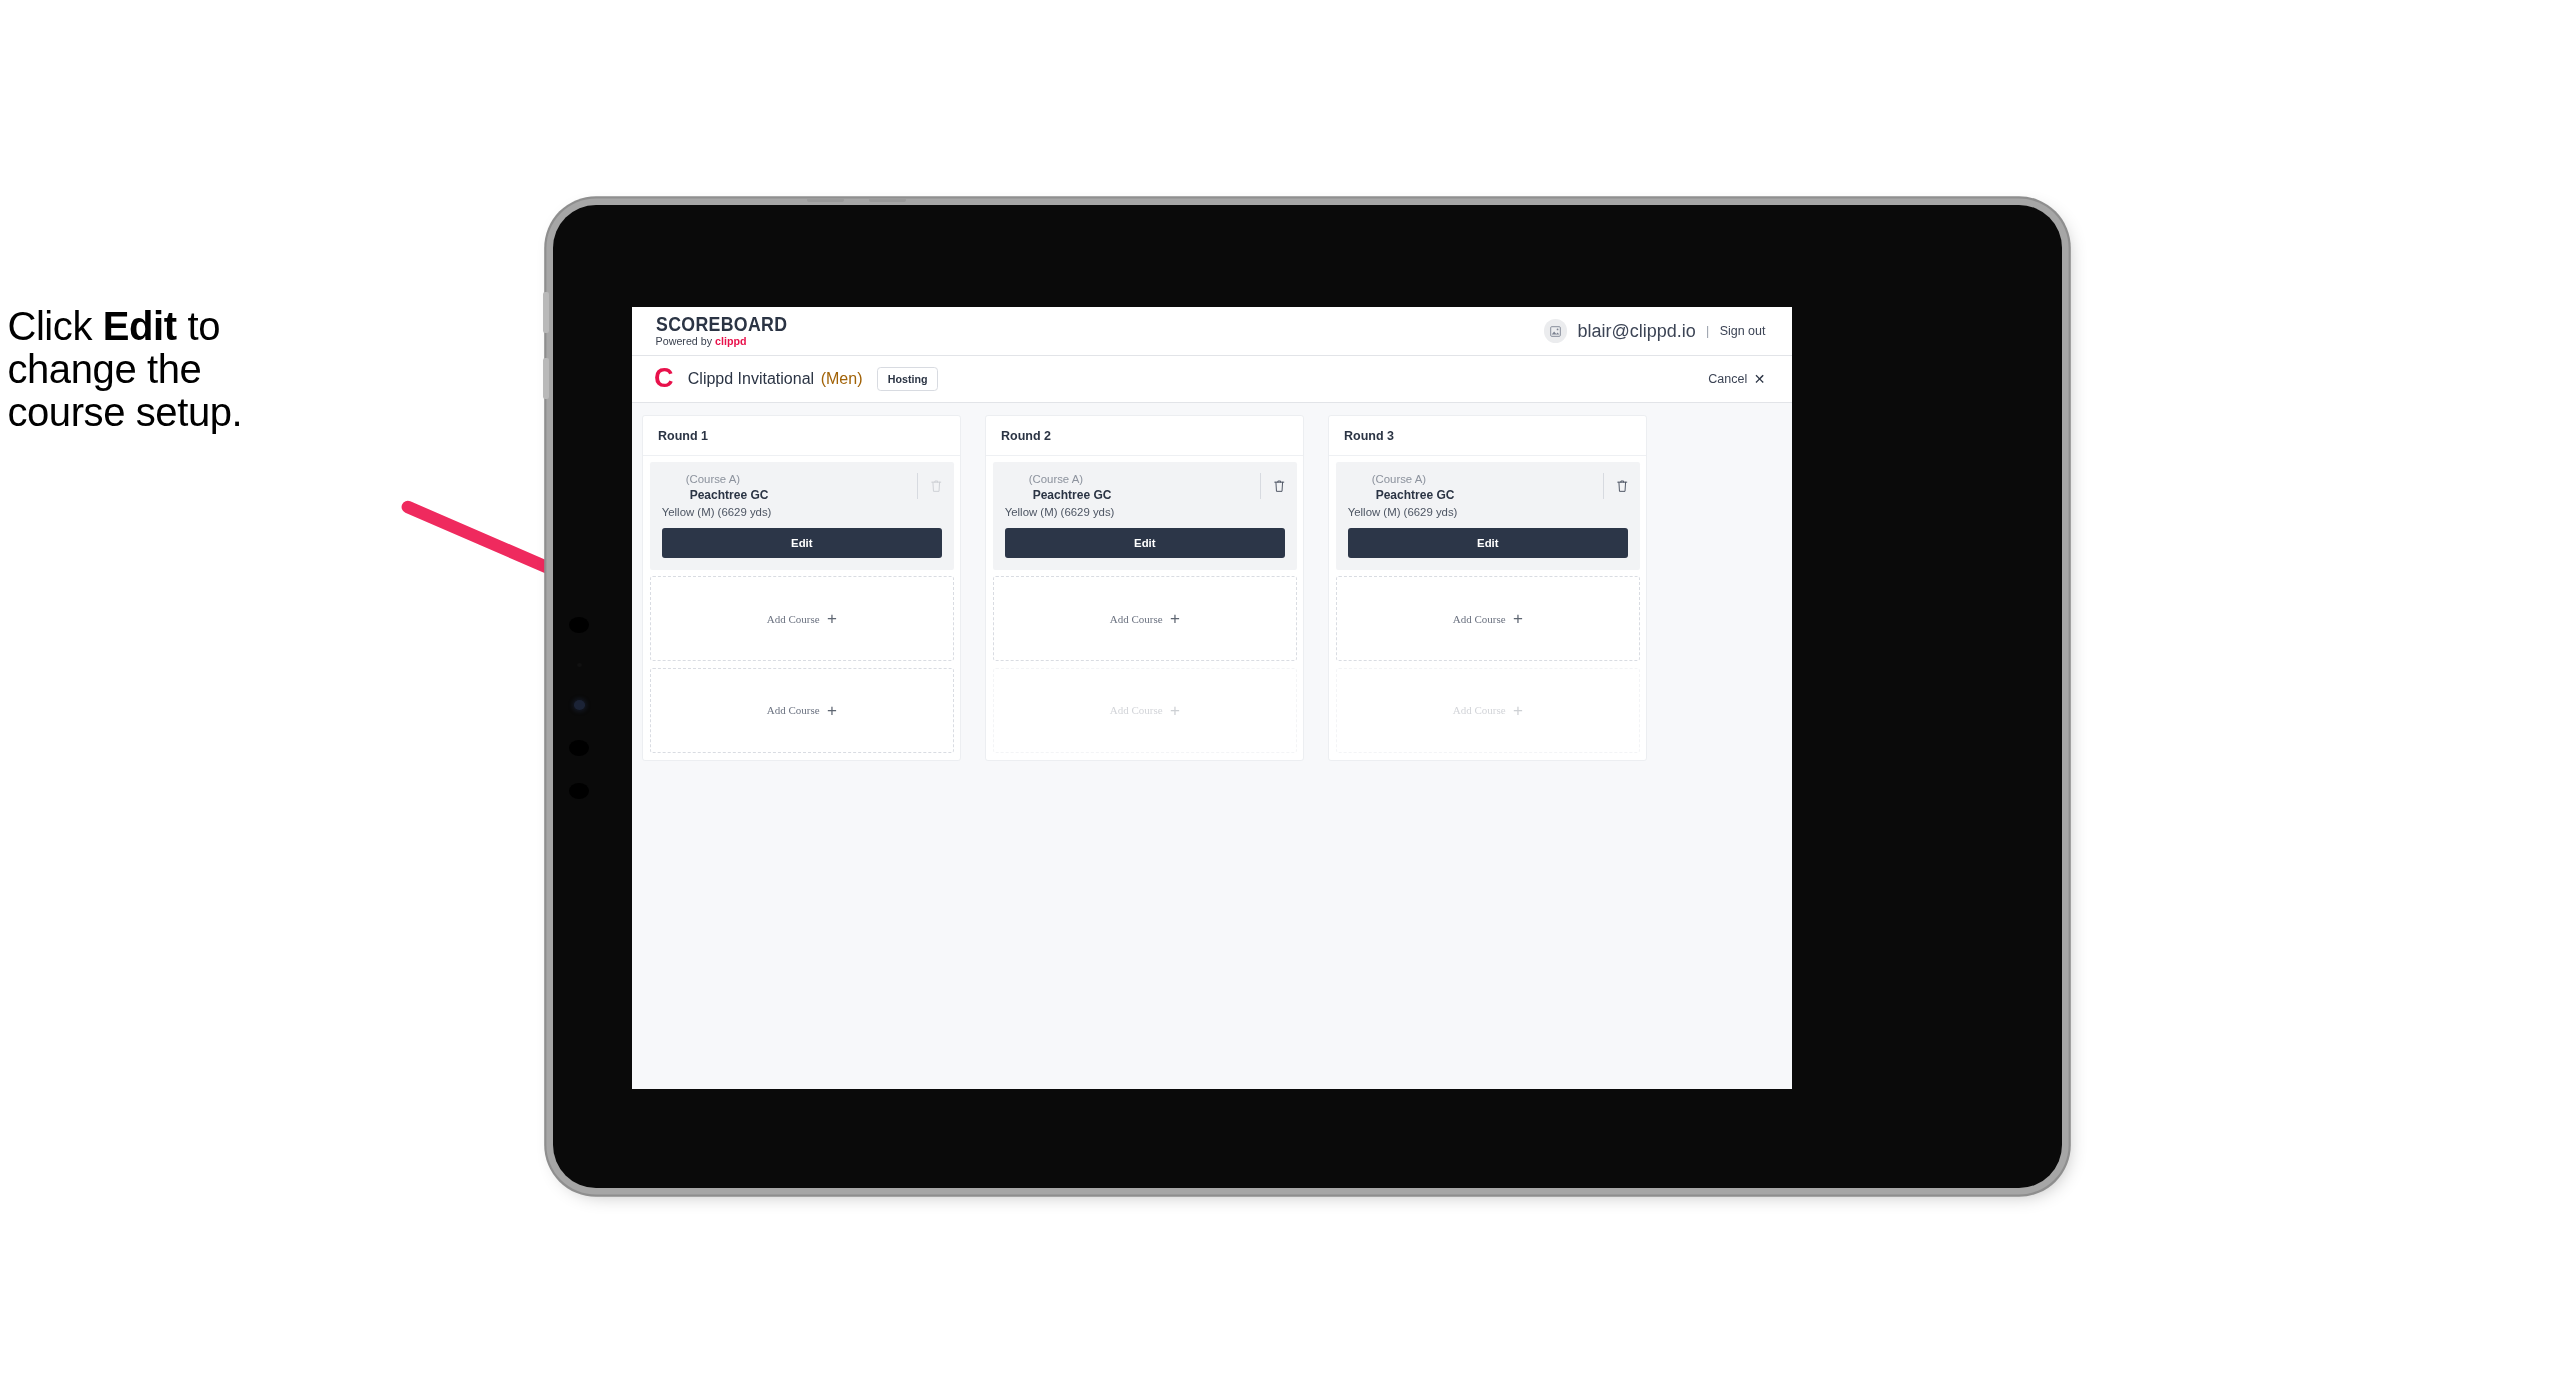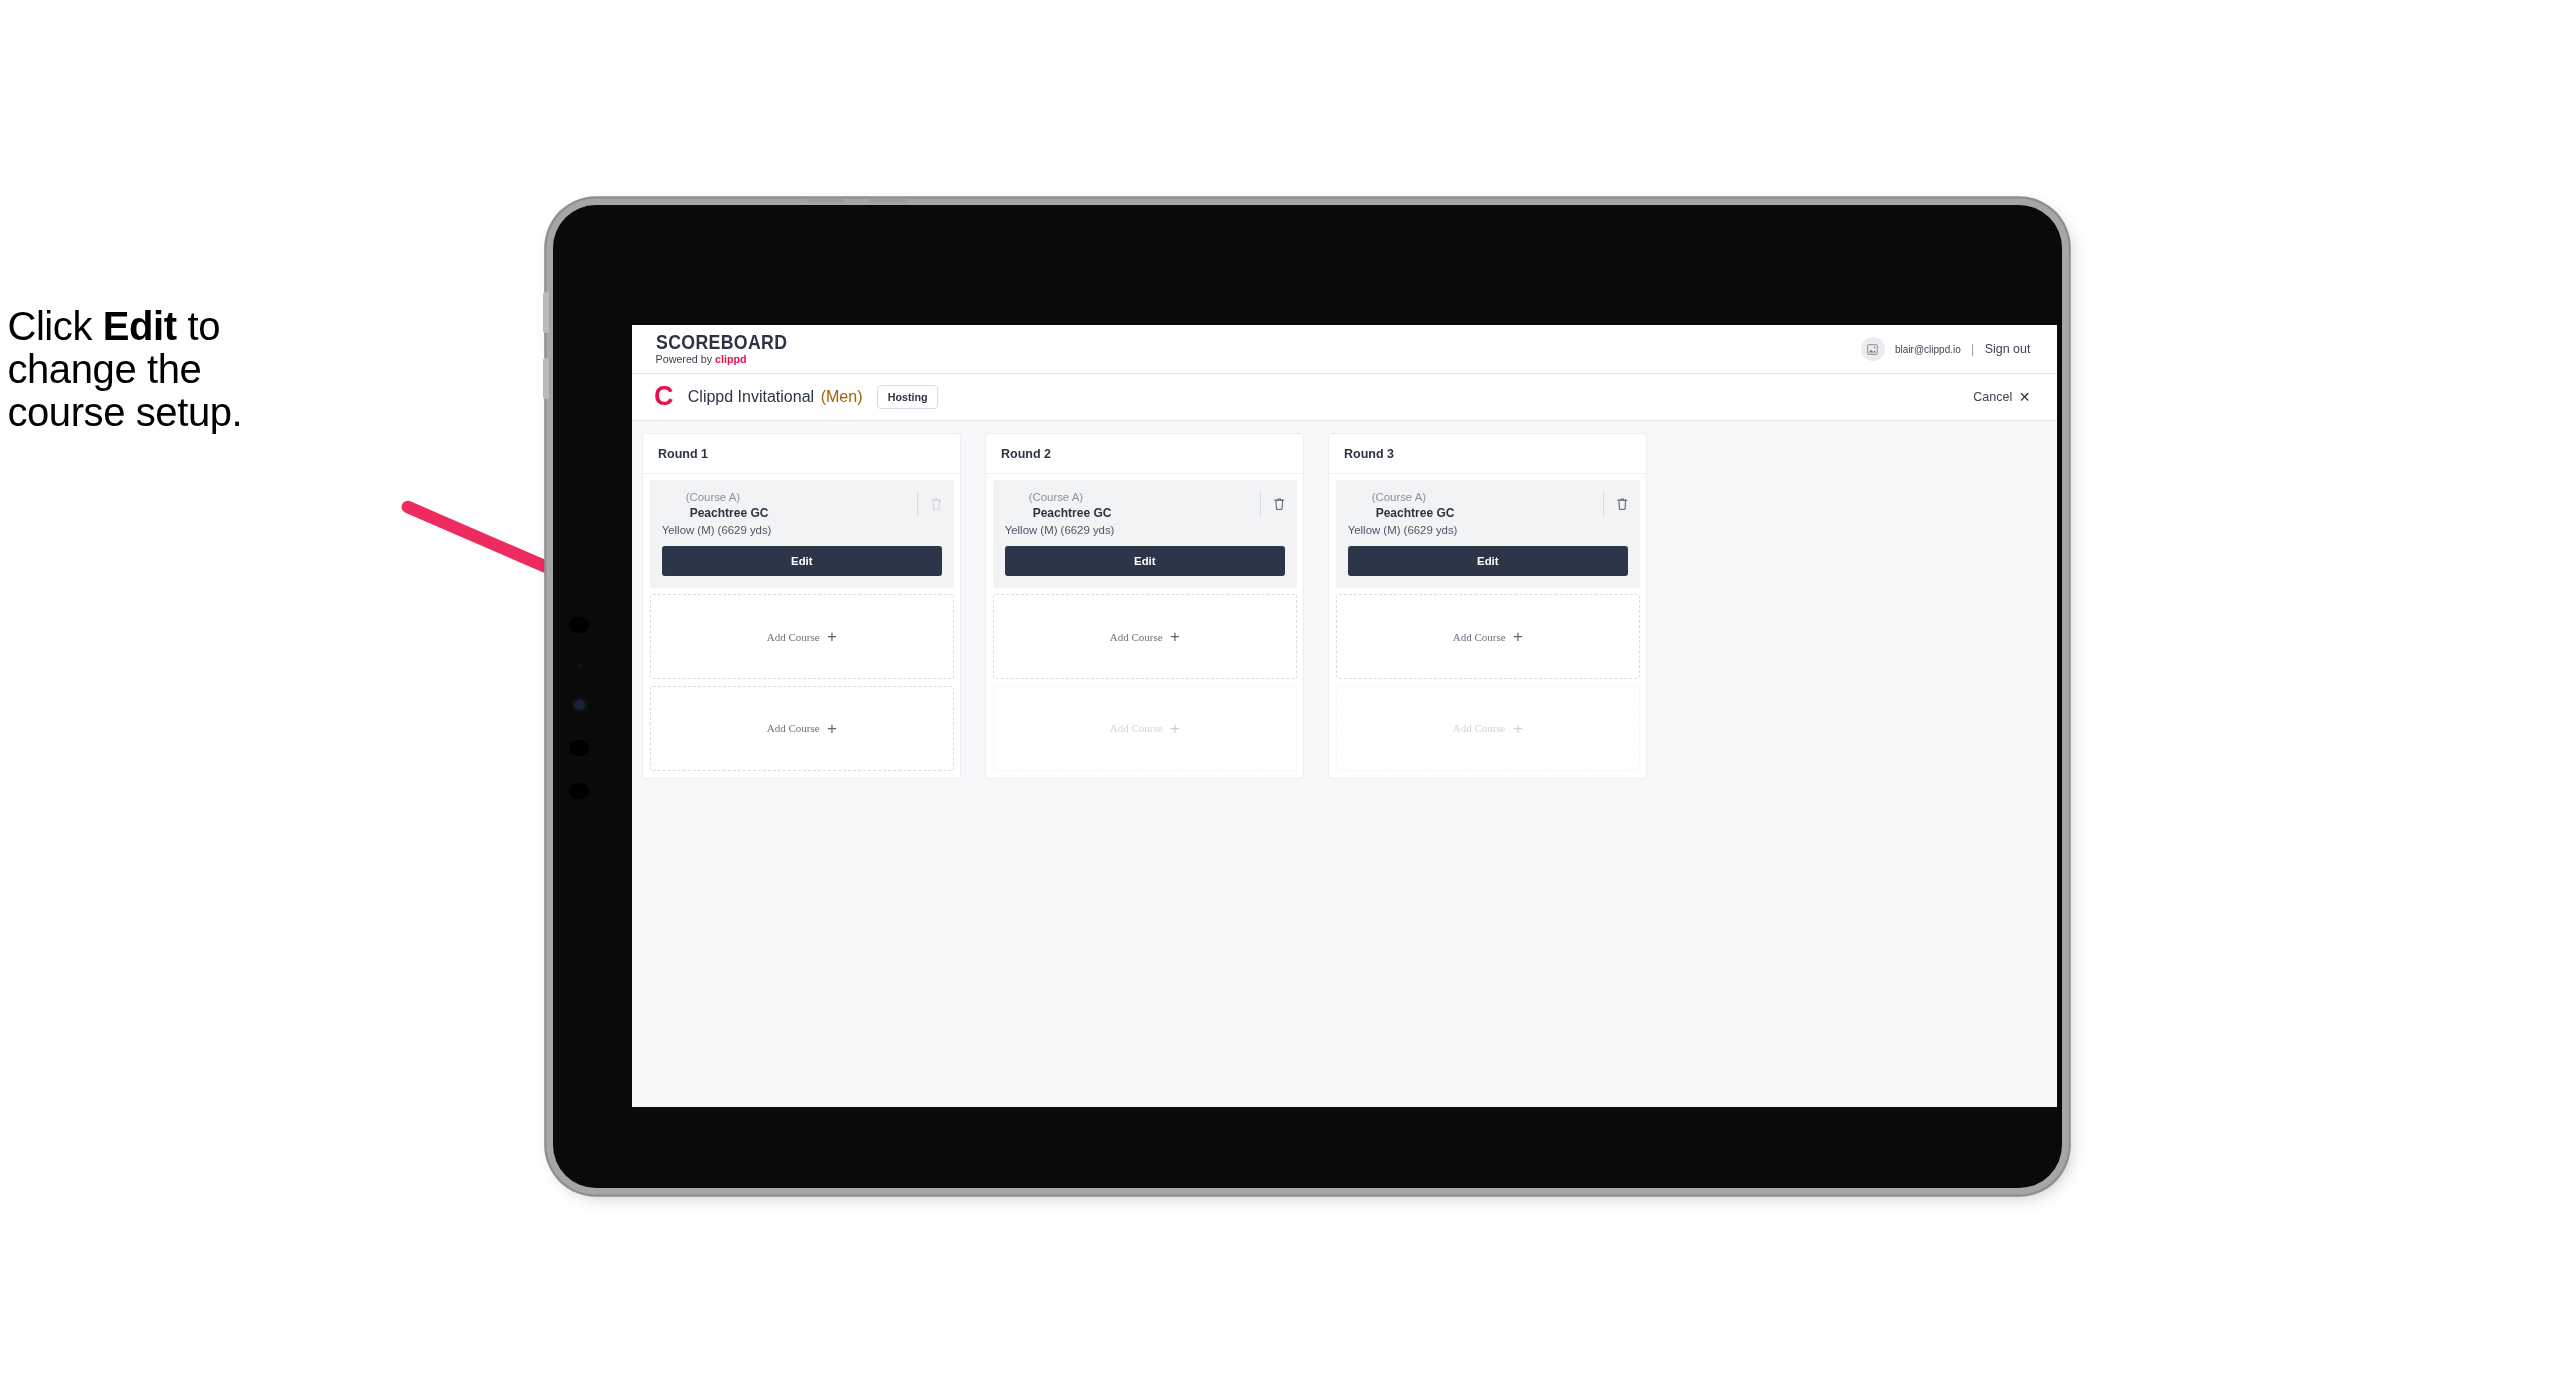--- a/index.html
+++ b/index.html
@@ -84,22 +84,22 @@
   #sensor-1 { left: 16px; top: 412px; width: 20px; height: 16px; }
   #sensor-2 { left: 24px; top: 458px; width: 5.2px; height: 4.4px; background:#111; }
   #sensor-3 { left: 20.6px; top: 495px; width: 11px; height: 9.6px; background:#1b2336; box-shadow:0 0 4.4px 1.5px rgba(40,55,90,.35); }
   #sensor-4 { left: 16px; top: 535px; width: 20px; height: 16px; }
   #sensor-5 { left: 16px; top: 578px; width: 20px; height: 16px; }
 
   
   #app {
     position: absolute;
     left: 79px;
-    top: 120px;
-    width: 1425px;
+    top: 102px;
+    width: 1160px;
     height: 782px;
     background: #f7f8fa;
     overflow: hidden;
   }
 
   
   #topnav {
     height: 48px;
     background: #ffffff;
     border-bottom: 0.7px solid #e2e4e8;
@@ -160,21 +160,21 @@
   }
   #avatar {
     width: 23.6px; height: 23.6px;
     border-radius: 50%;
     background: #ebecee;
     display: flex; align-items: center; justify-content: center;
     color: #7b8190;
     font-size: 11px;
   }
   #user-email {
-    font-size: 10px;
+    font-size: 18px;
     color: #3c4455;
   }
   #user-divider { color: #9aa0ab; font-size: 12.5px; }
   #signout {
     font-size: 12.5px;
     color: #3c4455;
     cursor: pointer;
   }
 
   

